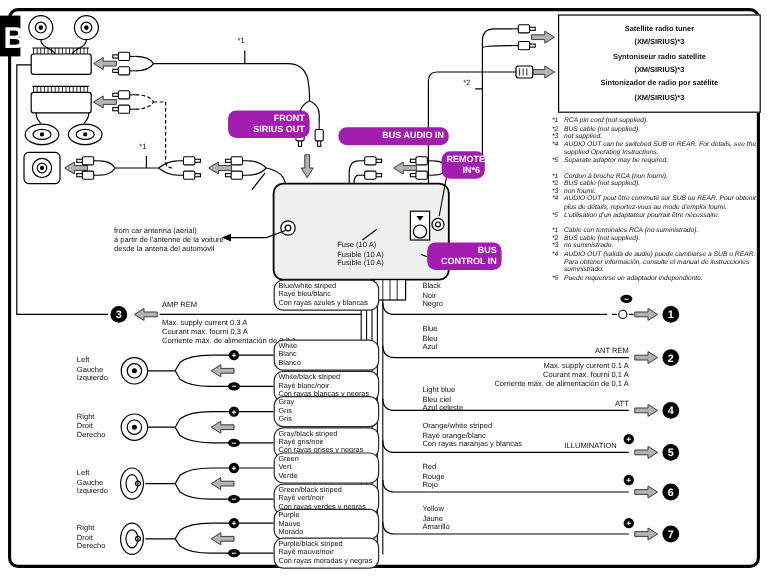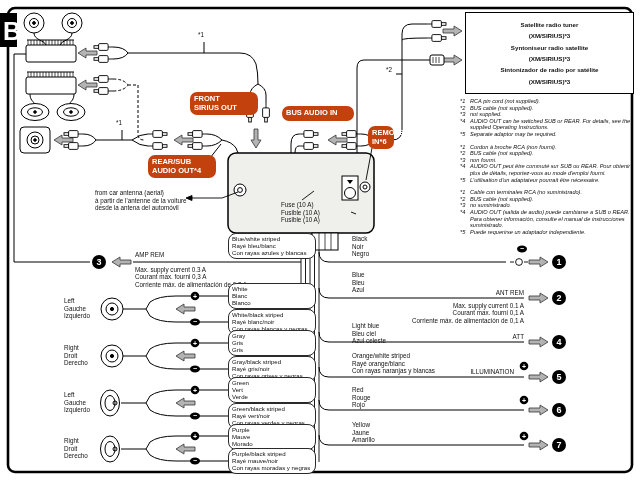--- a/index.html
+++ b/index.html
@@ -5,22 +5,22 @@
   html,body{margin:0;padding:0;background:#fff;}
   .stage{position:relative;width:640px;height:480px;background:#fff;overflow:hidden;
          font-family:"Liberation Sans",sans-serif;color:#111;}
   svg text{font-family:"Liberation Sans",sans-serif;}
   .t{position:absolute;font-size:6.3px;line-height:7.6px;white-space:nowrap;color:#111;}
   .t div{white-space:nowrap;}
   .r{text-align:right;}
   .box{position:absolute;left:228px;width:88px;height:26px;box-sizing:border-box;
        border:1px solid #2a2a2a;border-radius:8px;background:#fff;padding:2px 3px;
        font-size:6.1px;line-height:6.9px;overflow:hidden;}
-  .pill{position:absolute;background:#c2410c;color:#fff;font-weight:bold;font-size:7.5px;
-        line-height:8.6px;text-align:left;border-radius:7px;padding:3px 4px;box-sizing:border-box;}
+  .pill{position:absolute;background:#a21caf;color:#fff;font-weight:bold;font-size:7.5px;
+        line-height:8.6px;text-align:right;border-radius:7px;padding:3px 4px;box-sizing:border-box;}
   .satbox{position:absolute;left:465px;top:12px;width:167px;height:80px;border:1.6px solid #000;
           background:#fff;display:flex;flex-direction:column;justify-content:center;
           text-align:center;font-size:6.2px;font-weight:bold;line-height:11.4px;}
   .notes{position:absolute;left:460px;top:98px;width:175px;font-style:italic;
          font-size:5.6px;line-height:6.6px;}
   .ngroup{margin-bottom:6px;}
   .nrow{display:flex;}
   .nrow .m{width:10px;flex:none;}
   .nrow .x{flex:1;}
 </style>
@@ -254,30 +254,30 @@
   </g>
 
   <rect x="-8" y="13" width="25" height="34" fill="#000"></rect>
   <text x="3" y="40" font-size="25" font-weight="bold" fill="#fff">B</text>
 </svg>
 
 <div class="pill" style="left:190px;top:92px;width:68px;">
   <div>FRONT</div>
       <div>SIRIUS OUT</div>
 </div>
-<div class="pill" style="left:282px;top:106px;width:72px;">
+<div class="pill" style="left:282px;top:106px;width:92px;">
   <div>BUS AUDIO IN</div>
 </div>
-<div class="pill" style="left:148px;top:155px;width:68px;">
-  <div>REAR/SUB</div>
-      <div>AUDIO OUT*4</div>
-</div>
-<div class="pill" style="left:368px;top:126px;width:26px;">
+<div class="pill" style="left:368px;top:126px;width:36px;">
   <div>REMOTE</div>
       <div>IN*6</div>
+</div>
+<div class="pill" style="left:356px;top:202px;width:62px;">
+  <div>BUS</div>
+      <div>CONTROL IN</div>
 </div>
 
 <div class="satbox">
   <div>Satellite radio tuner</div>
       <div>(XM/SIRIUS)*3</div>
   <div>Syntoniseur radio satellite</div>
       <div>(XM/SIRIUS)*3</div>
   <div>Sintonizador de radio por satélite</div>
       <div>(XM/SIRIUS)*3</div>
 </div>

